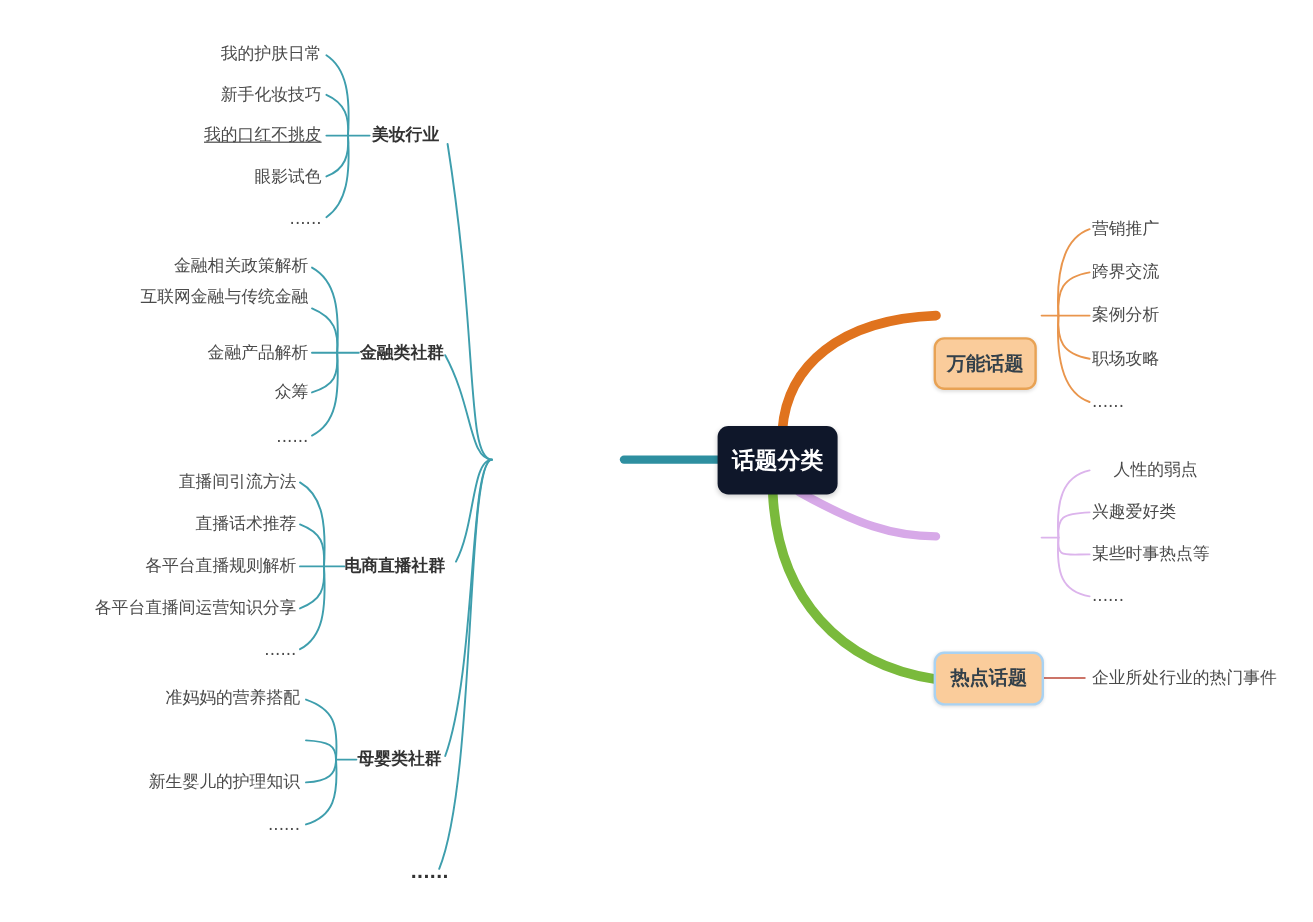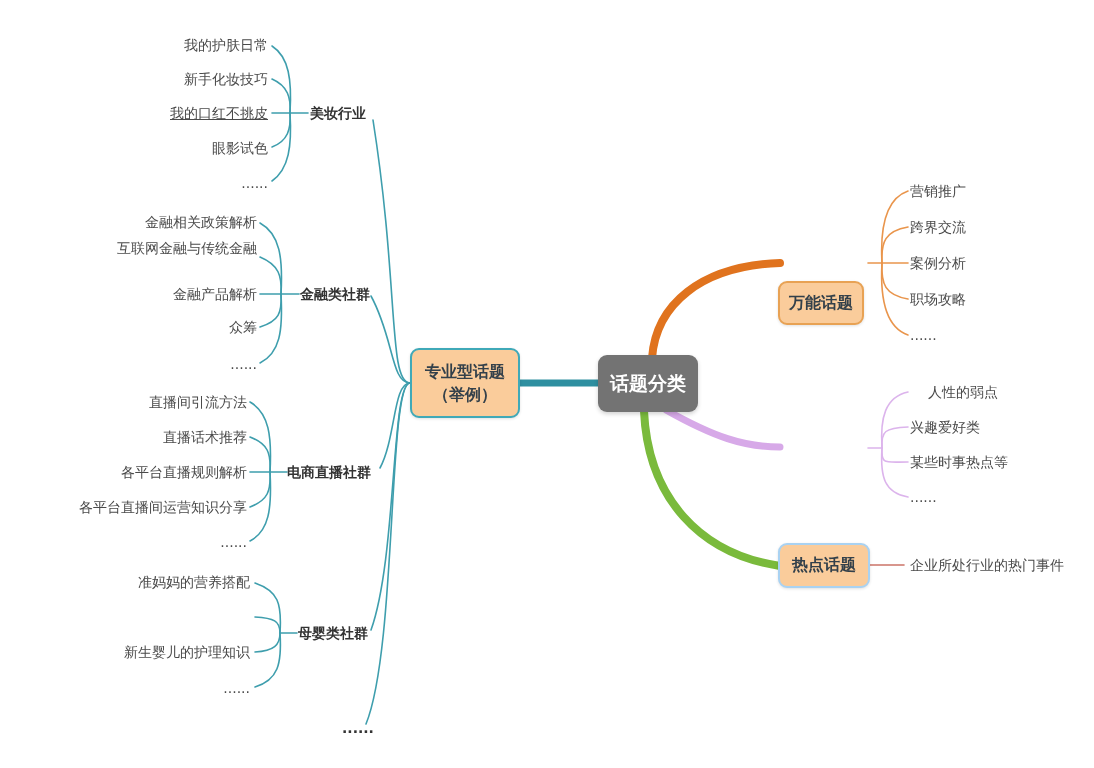--- a/index.html
+++ b/index.html
@@ -18,21 +18,21 @@
     color:#333333;white-space:nowrap;
   }
   .box{
     position:absolute;display:flex;align-items:center;justify-content:center;
     flex-direction:column;border-radius:9px;background:#FACC9B;
     font-weight:bold;color:#33404a;box-shadow:0 1px 3px rgba(0,0,0,0.12);
     box-sizing:border-box;
   }
   .box.small{font-size:16px;}
   .box.center{
-    background:#737373;color:#ffffff;font-size:19px;border:none;
+    background:#0f172a;color:#ffffff;font-size:19px;border:none;
     box-shadow:0 2px 4px rgba(0,0,0,0.18);
   }
   .box.leftroot{font-size:16px;line-height:23px;border:2px solid #3FA9B8;}
   .box.b-orange{border:2px solid #E8A254;}
   .box.b-pink{border:2px solid #F0B3C3;}
   .box.b-blue{border:2px solid #A9D2F2;}
 </style>
 </head>
 <body>
 
@@ -100,24 +100,20 @@
 
     <g fill="none" stroke-width="1.6" stroke-linecap="round" stroke="#CC7468">
       <path d="M870 565 L904 565"></path>
     </g>
   </svg>
 
   <div class="box center" style="left:598px;top:355px;width:100px;height:57px;">
     <span>话题分类</span>
   </div>
 
-  <div class="box leftroot" style="left:410px;top:348px;width:110px;height:70px;">
-    <span>专业型话题</span>
-    <span>（举例）</span>
-  </div>
 
   <div class="blabel" style="left:310px;top:104px;">美妆行业</div>
   <div class="item r" style="right:826px;top:36px;">我的护肤日常</div>
   <div class="item r" style="right:826px;top:70px;">新手化妆技巧</div>
   <div class="item r" style="right:826px;top:104px;text-decoration:underline;">我的口红不挑皮</div>
   <div class="item r" style="right:826px;top:139px;">眼影试色</div>
   <div class="item r" style="right:826px;top:174px;">......</div>
 
   <div class="blabel" style="left:300px;top:285px;">金融类社群</div>
   <div class="item r" style="right:837px;top:213px;">金融相关政策解析</div>

